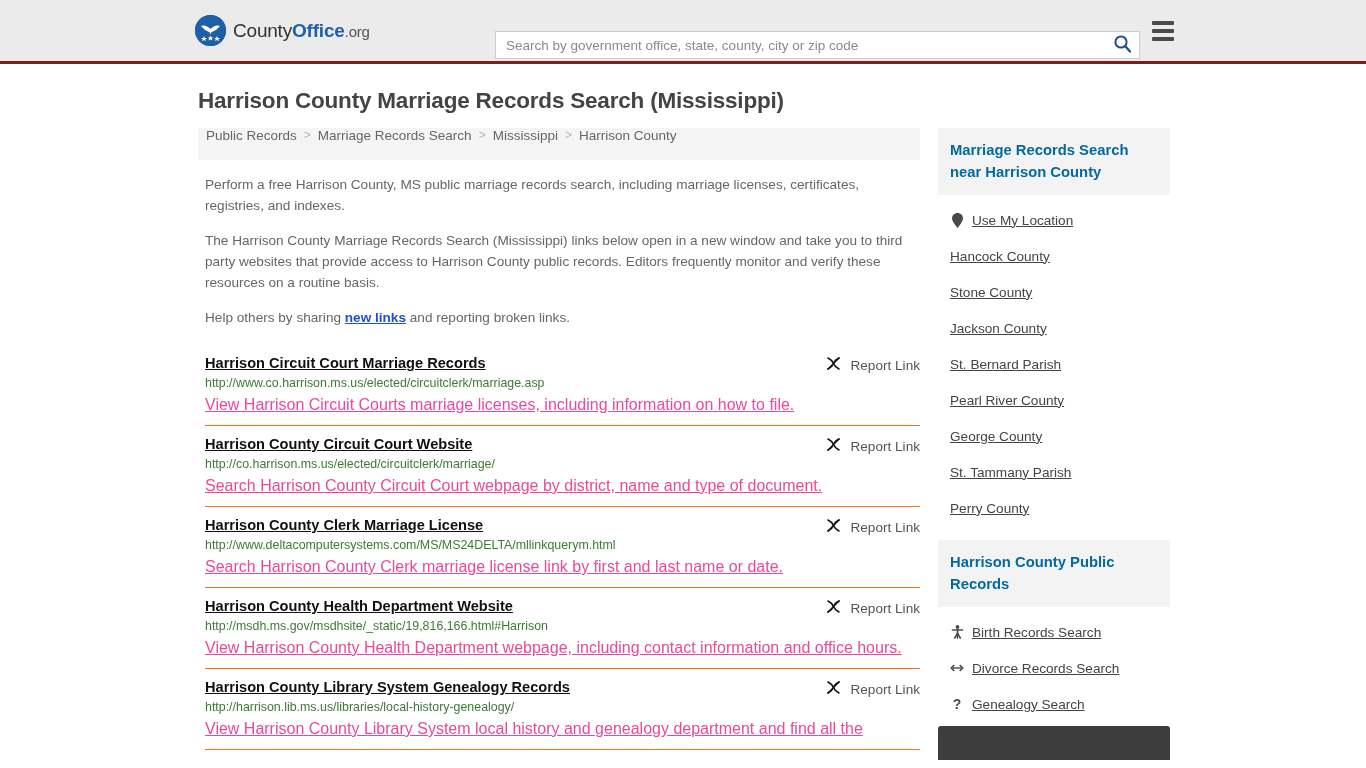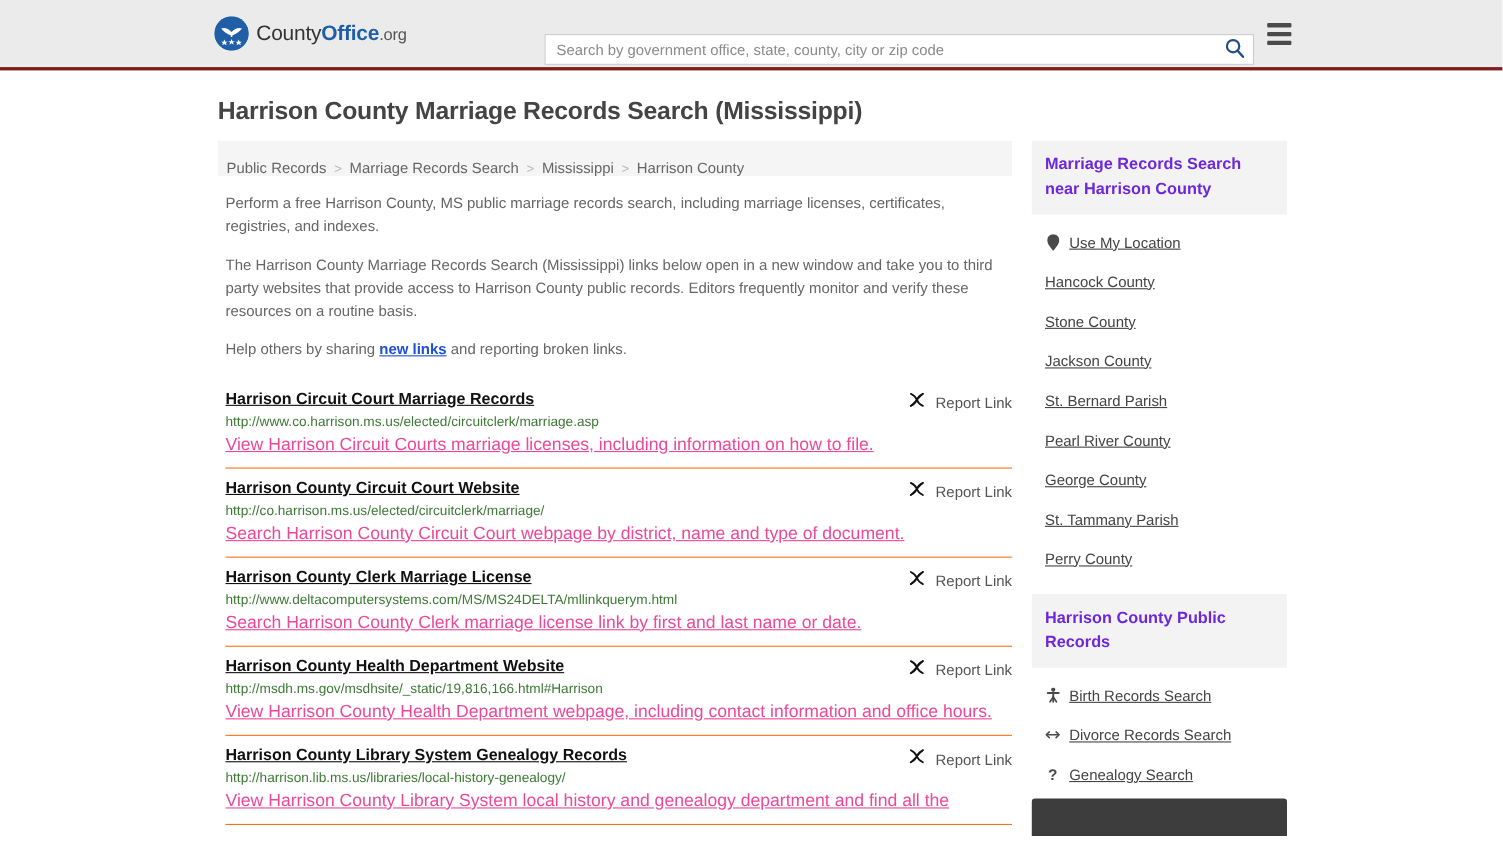--- a/index.html
+++ b/index.html
@@ -116,21 +116,21 @@
     gap: 18px;
   }
   .main-col { width: 722px; flex: 0 0 722px; }
   .side-col { width: 232px; flex: 0 0 232px; }
 
   
   .breadcrumb {
     background: #f5f5f5;
     height: 32px;
     display: flex;
-    align-items: flex-end;
+    align-items: flex-start;
     padding: 0 8px;
     font-size: 13.5px;
     gap: 7px;
   }
   .breadcrumb a {
     color: #666666;
     text-decoration: none;
   }
   .breadcrumb .sep { color: #b5b5b5; font-size: 12px; }
   .breadcrumb .current { color: #666666; }
@@ -199,21 +199,21 @@
   }
   .unlink-icon { display: block; }
 
   
   .side-box { margin-bottom: 0; }
   .side-head {
     background: #f3f3f3;
     padding: 11px 12px 12px 12px;
     font-size: 14.8px;
     font-weight: bold;
-    color: #6d28d9;
+    color: #0369a1;
     line-height: 22px;
   }
   .side-list { padding: 7px 0 0 0; margin: 0; list-style: none; }
   .side-list li {
     display: flex;
     align-items: center;
     gap: 8px;
     padding: 0 0 0 12px;
     height: 36px;
   }

